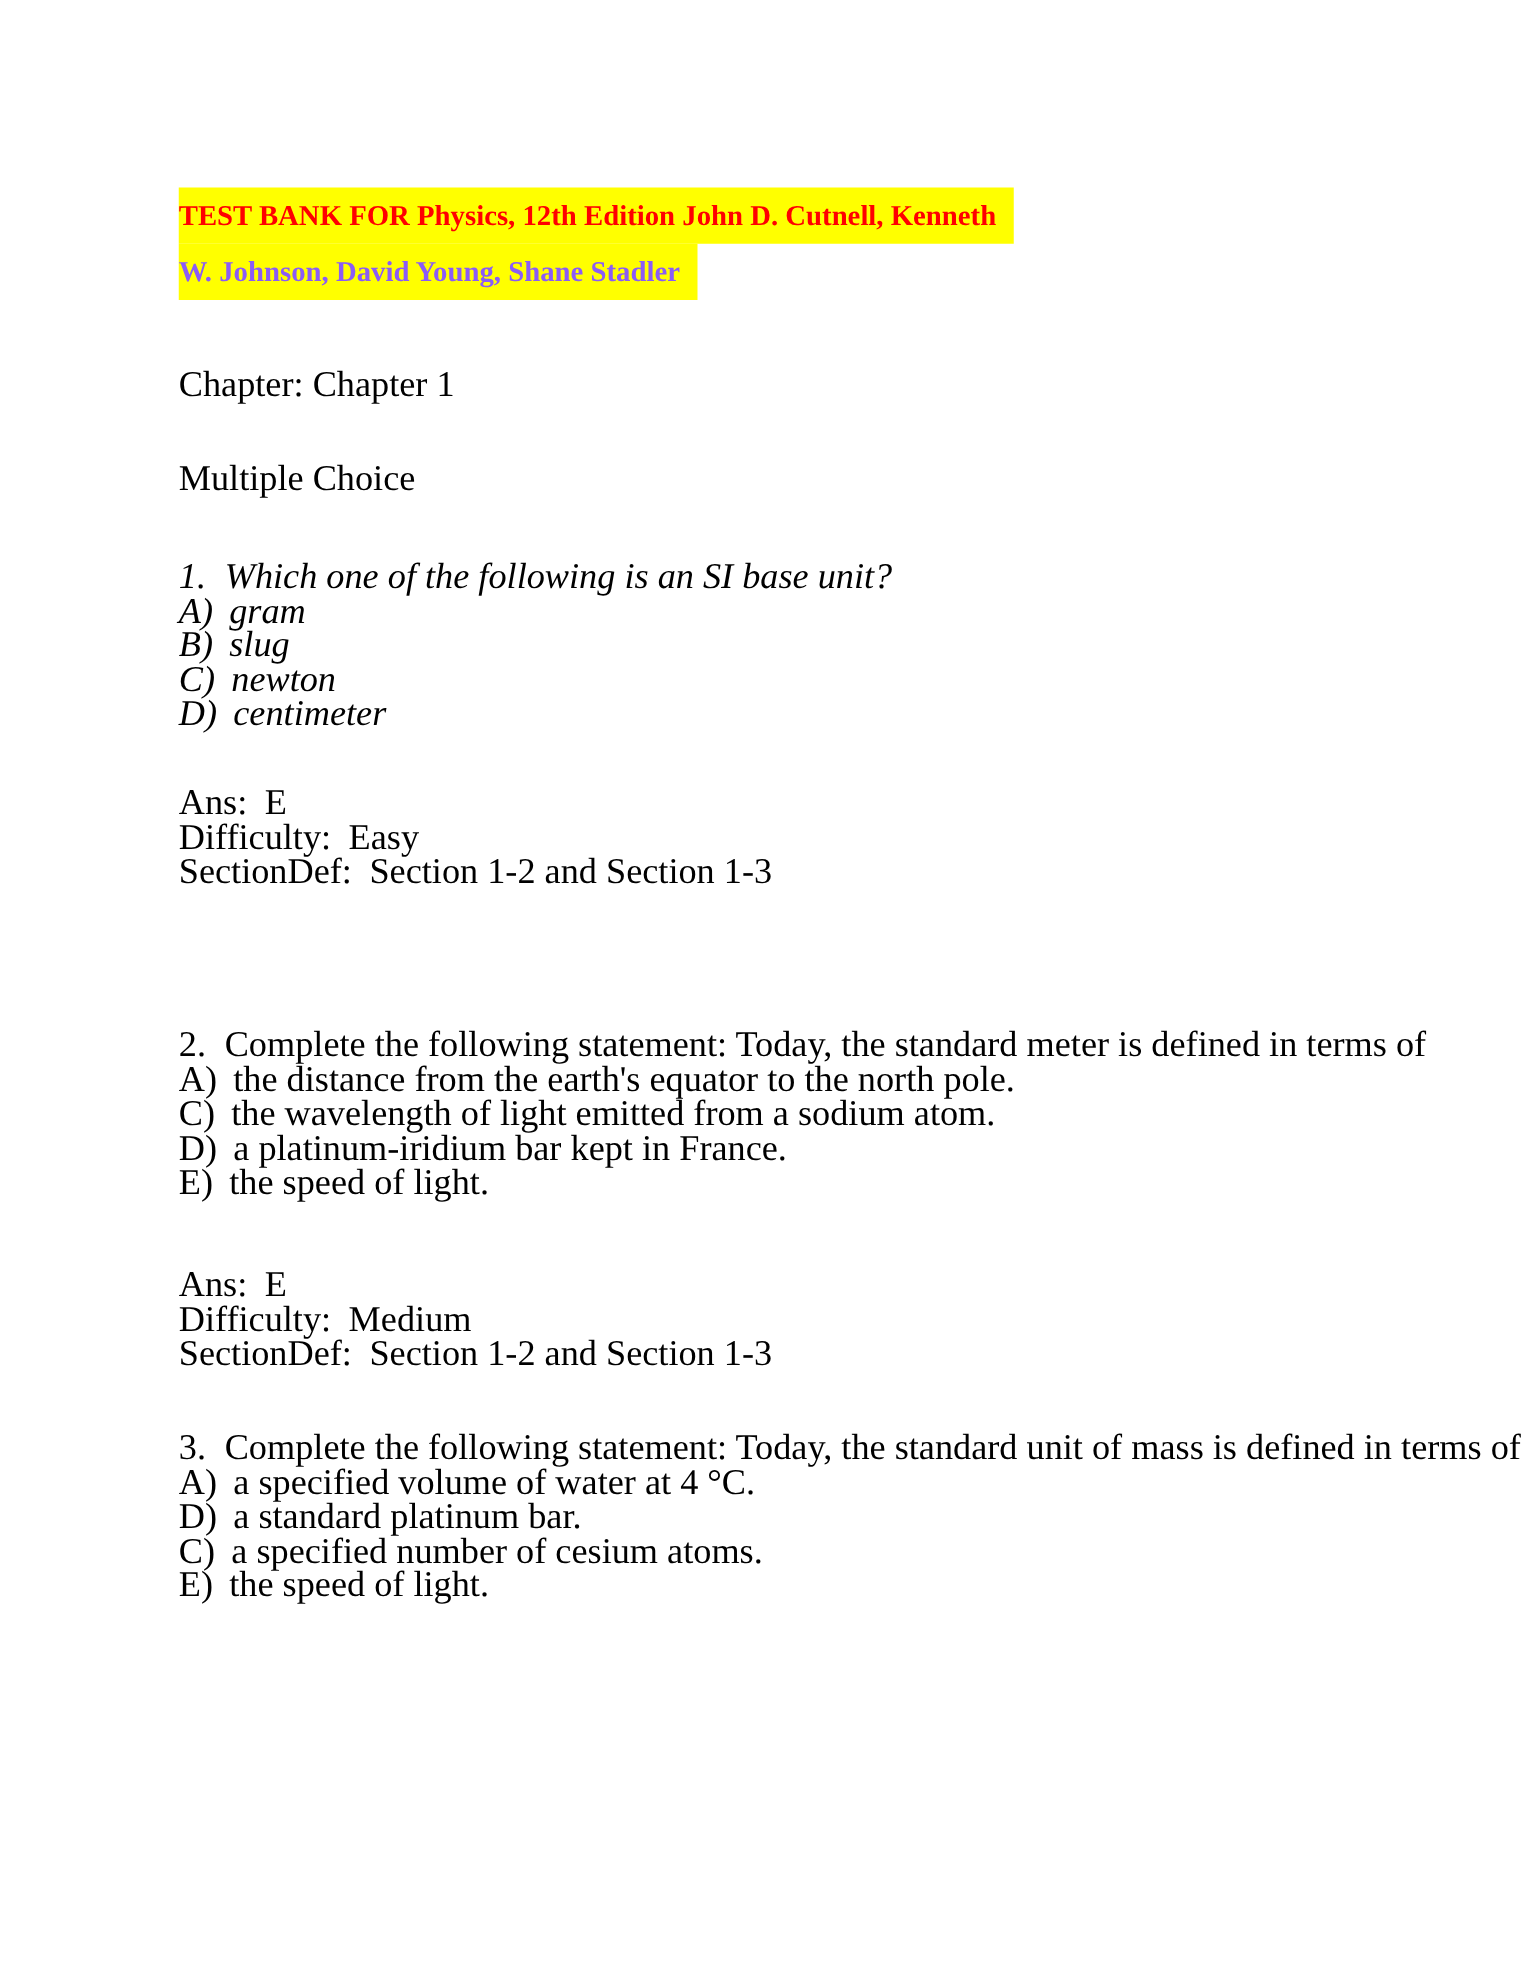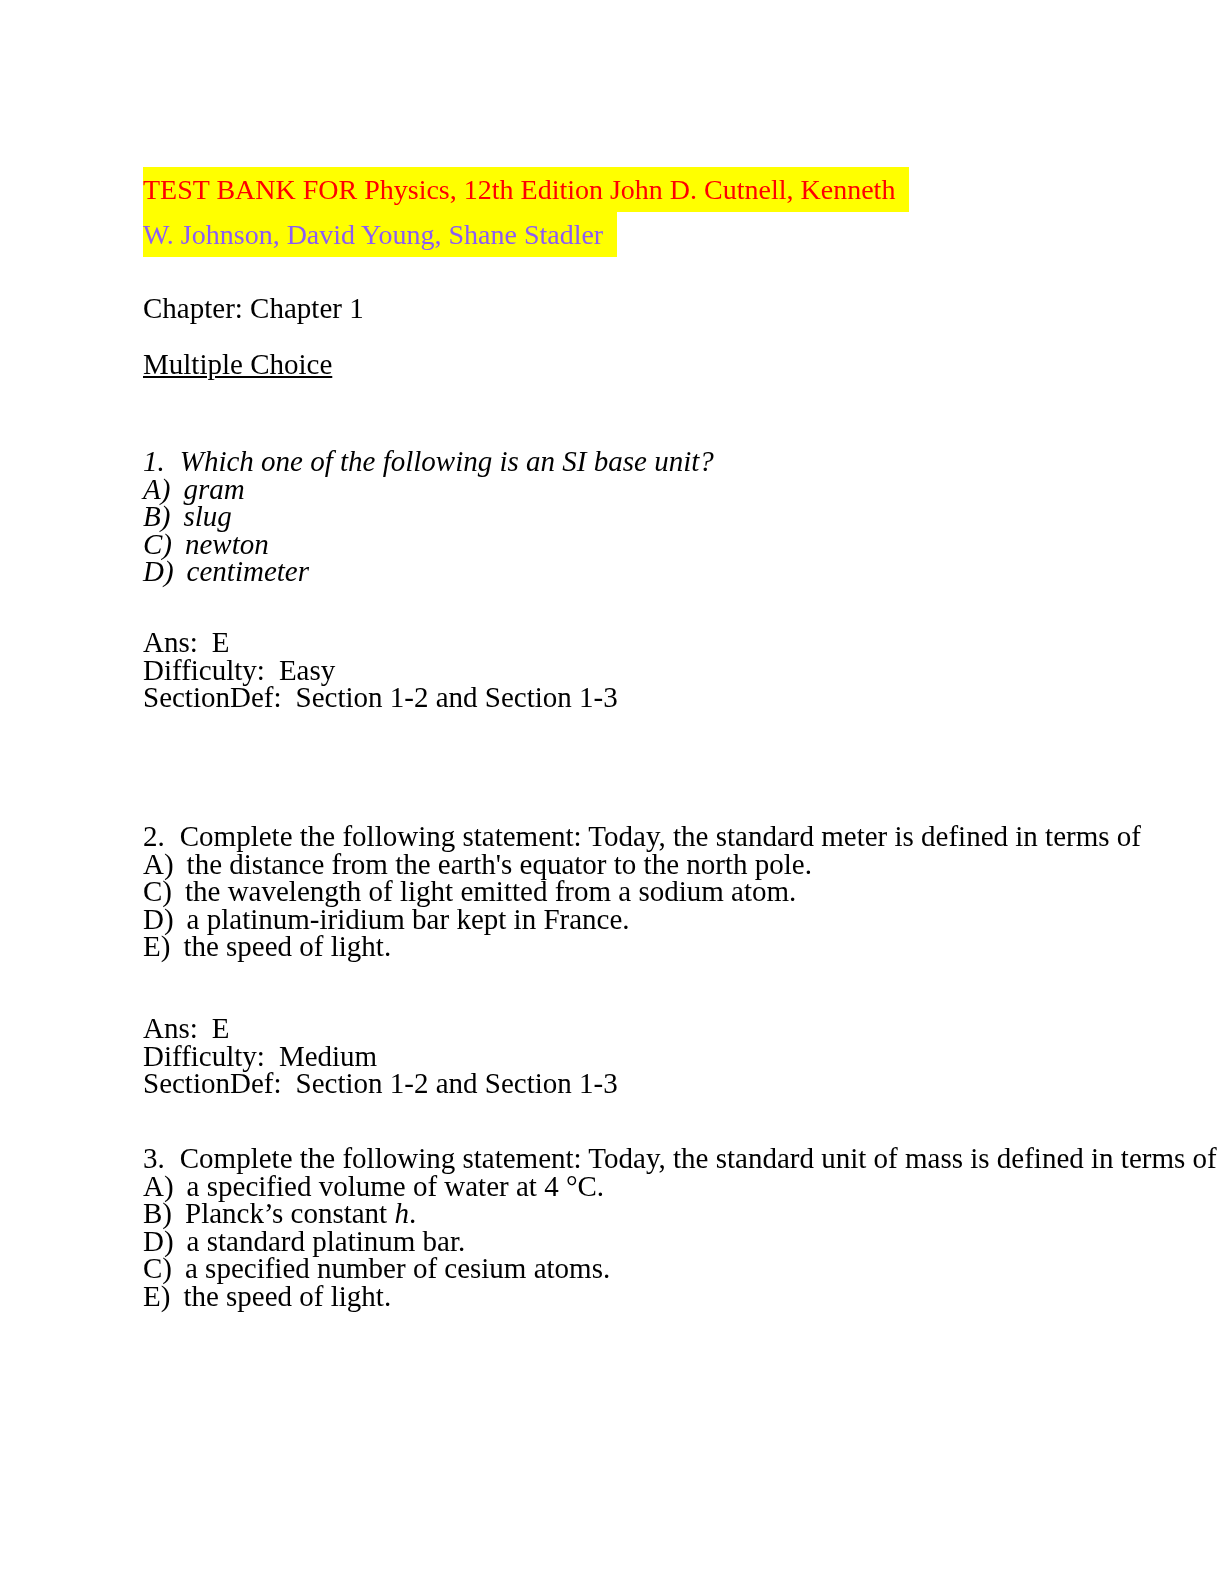--- a/index.html
+++ b/index.html
@@ -16,25 +16,24 @@
     overflow: hidden;
   }
   .abs {
     position: absolute;
     left: 143px;
   }
   
   .title-block {
     top: 150px;
     width: 1075px;
-    font-size: 28px;
-    font-weight: normal;
+    font-size: 23px;
+    font-weight: bold;
     line-height: 45px;
     color: #ff0000;
-    margin-top: 17px;
   }
   .title-line { height: 45px; }
   .hl {
     display: inline-block;
     background: #ffff00;
     height: 45px;
     line-height: 45px;
     padding-right: 14px;
     white-space: nowrap;
   }
@@ -43,21 +42,21 @@
     font-size: 29px;
     line-height: 27.5px;
     white-space: nowrap;
   }
   .q-num   { margin-right: 15px; }
   .opt-lbl { margin-right: 13px; }
   .meta-lbl{ margin-right: 14px; }
   .ital    { font-style: italic; }
   
   .chapter   { top: 295px; }
-  .mc        { top: 351px; text-decoration: underline; }
+  .mc        { top: 370px; }
   .q1        { top: 448px; font-style: italic; }
   .q1-meta   { top: 629px; }
   .q2        { top: 823px; }
   .q2-meta   { top: 1015px; }
   .q3        { top: 1145px; }
 </style>
 </head>
 <body>
 
 <div>
@@ -92,19 +91,18 @@
   </div>
   <div class="abs body-text q2-meta">
     <div><span class="meta-lbl">Ans:</span><span>E</span></div>
     <div><span class="meta-lbl">Difficulty:</span><span>Medium</span></div>
     <div><span class="meta-lbl">SectionDef:</span><span>Section 1-2 and Section 1-3</span></div>
   </div>
 
   <div class="abs body-text q3">
     <div><span class="q-num">3.</span><span>Complete the following statement: Today, the standard unit of mass is defined in terms of</span></div>
     <div><span class="opt-lbl">A)</span><span>a specified volume of water at 4 °C.</span></div>
-    <div><span class="opt-lbl">B)</span><span>Planck’s constant </span><span class="ital">h</span><span>.</span></div>
     <div><span class="opt-lbl">D)</span><span>a standard platinum bar.</span></div>
     <div><span class="opt-lbl">C)</span><span>a specified number of cesium atoms.</span></div>
     <div><span class="opt-lbl">E)</span><span>the speed of light.</span></div>
   </div>
 
 </div>
 
 </body></html>

